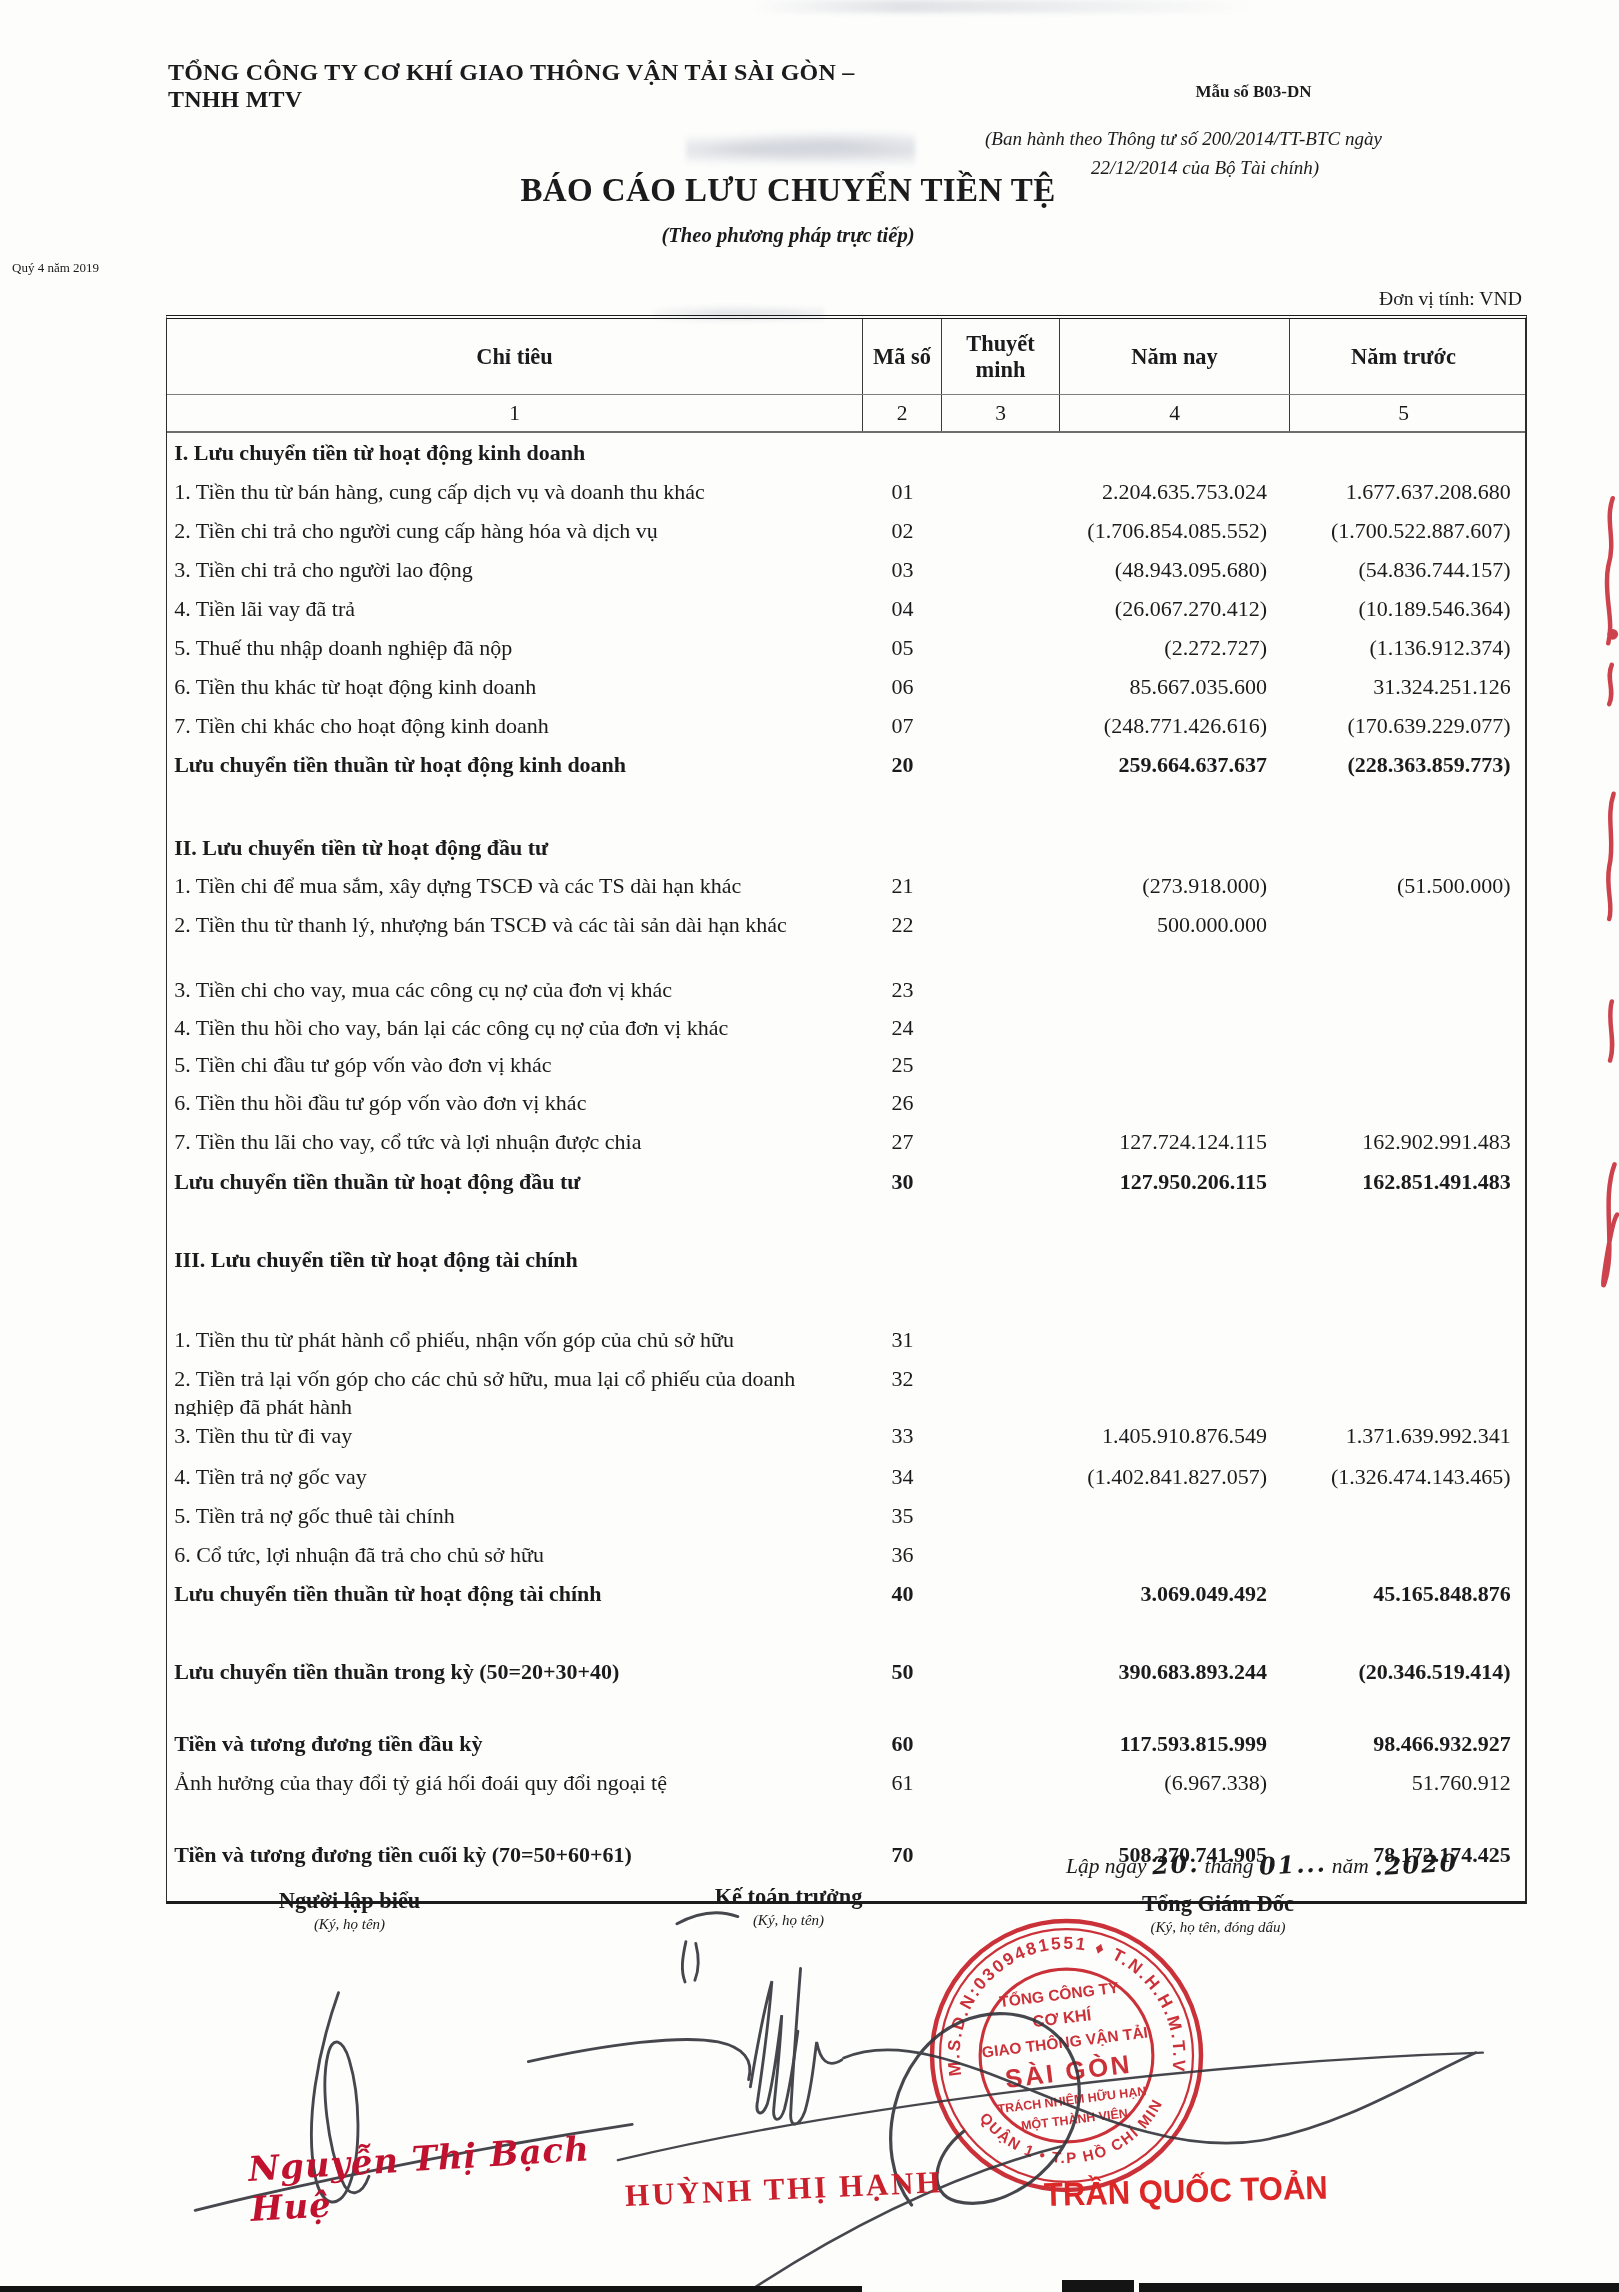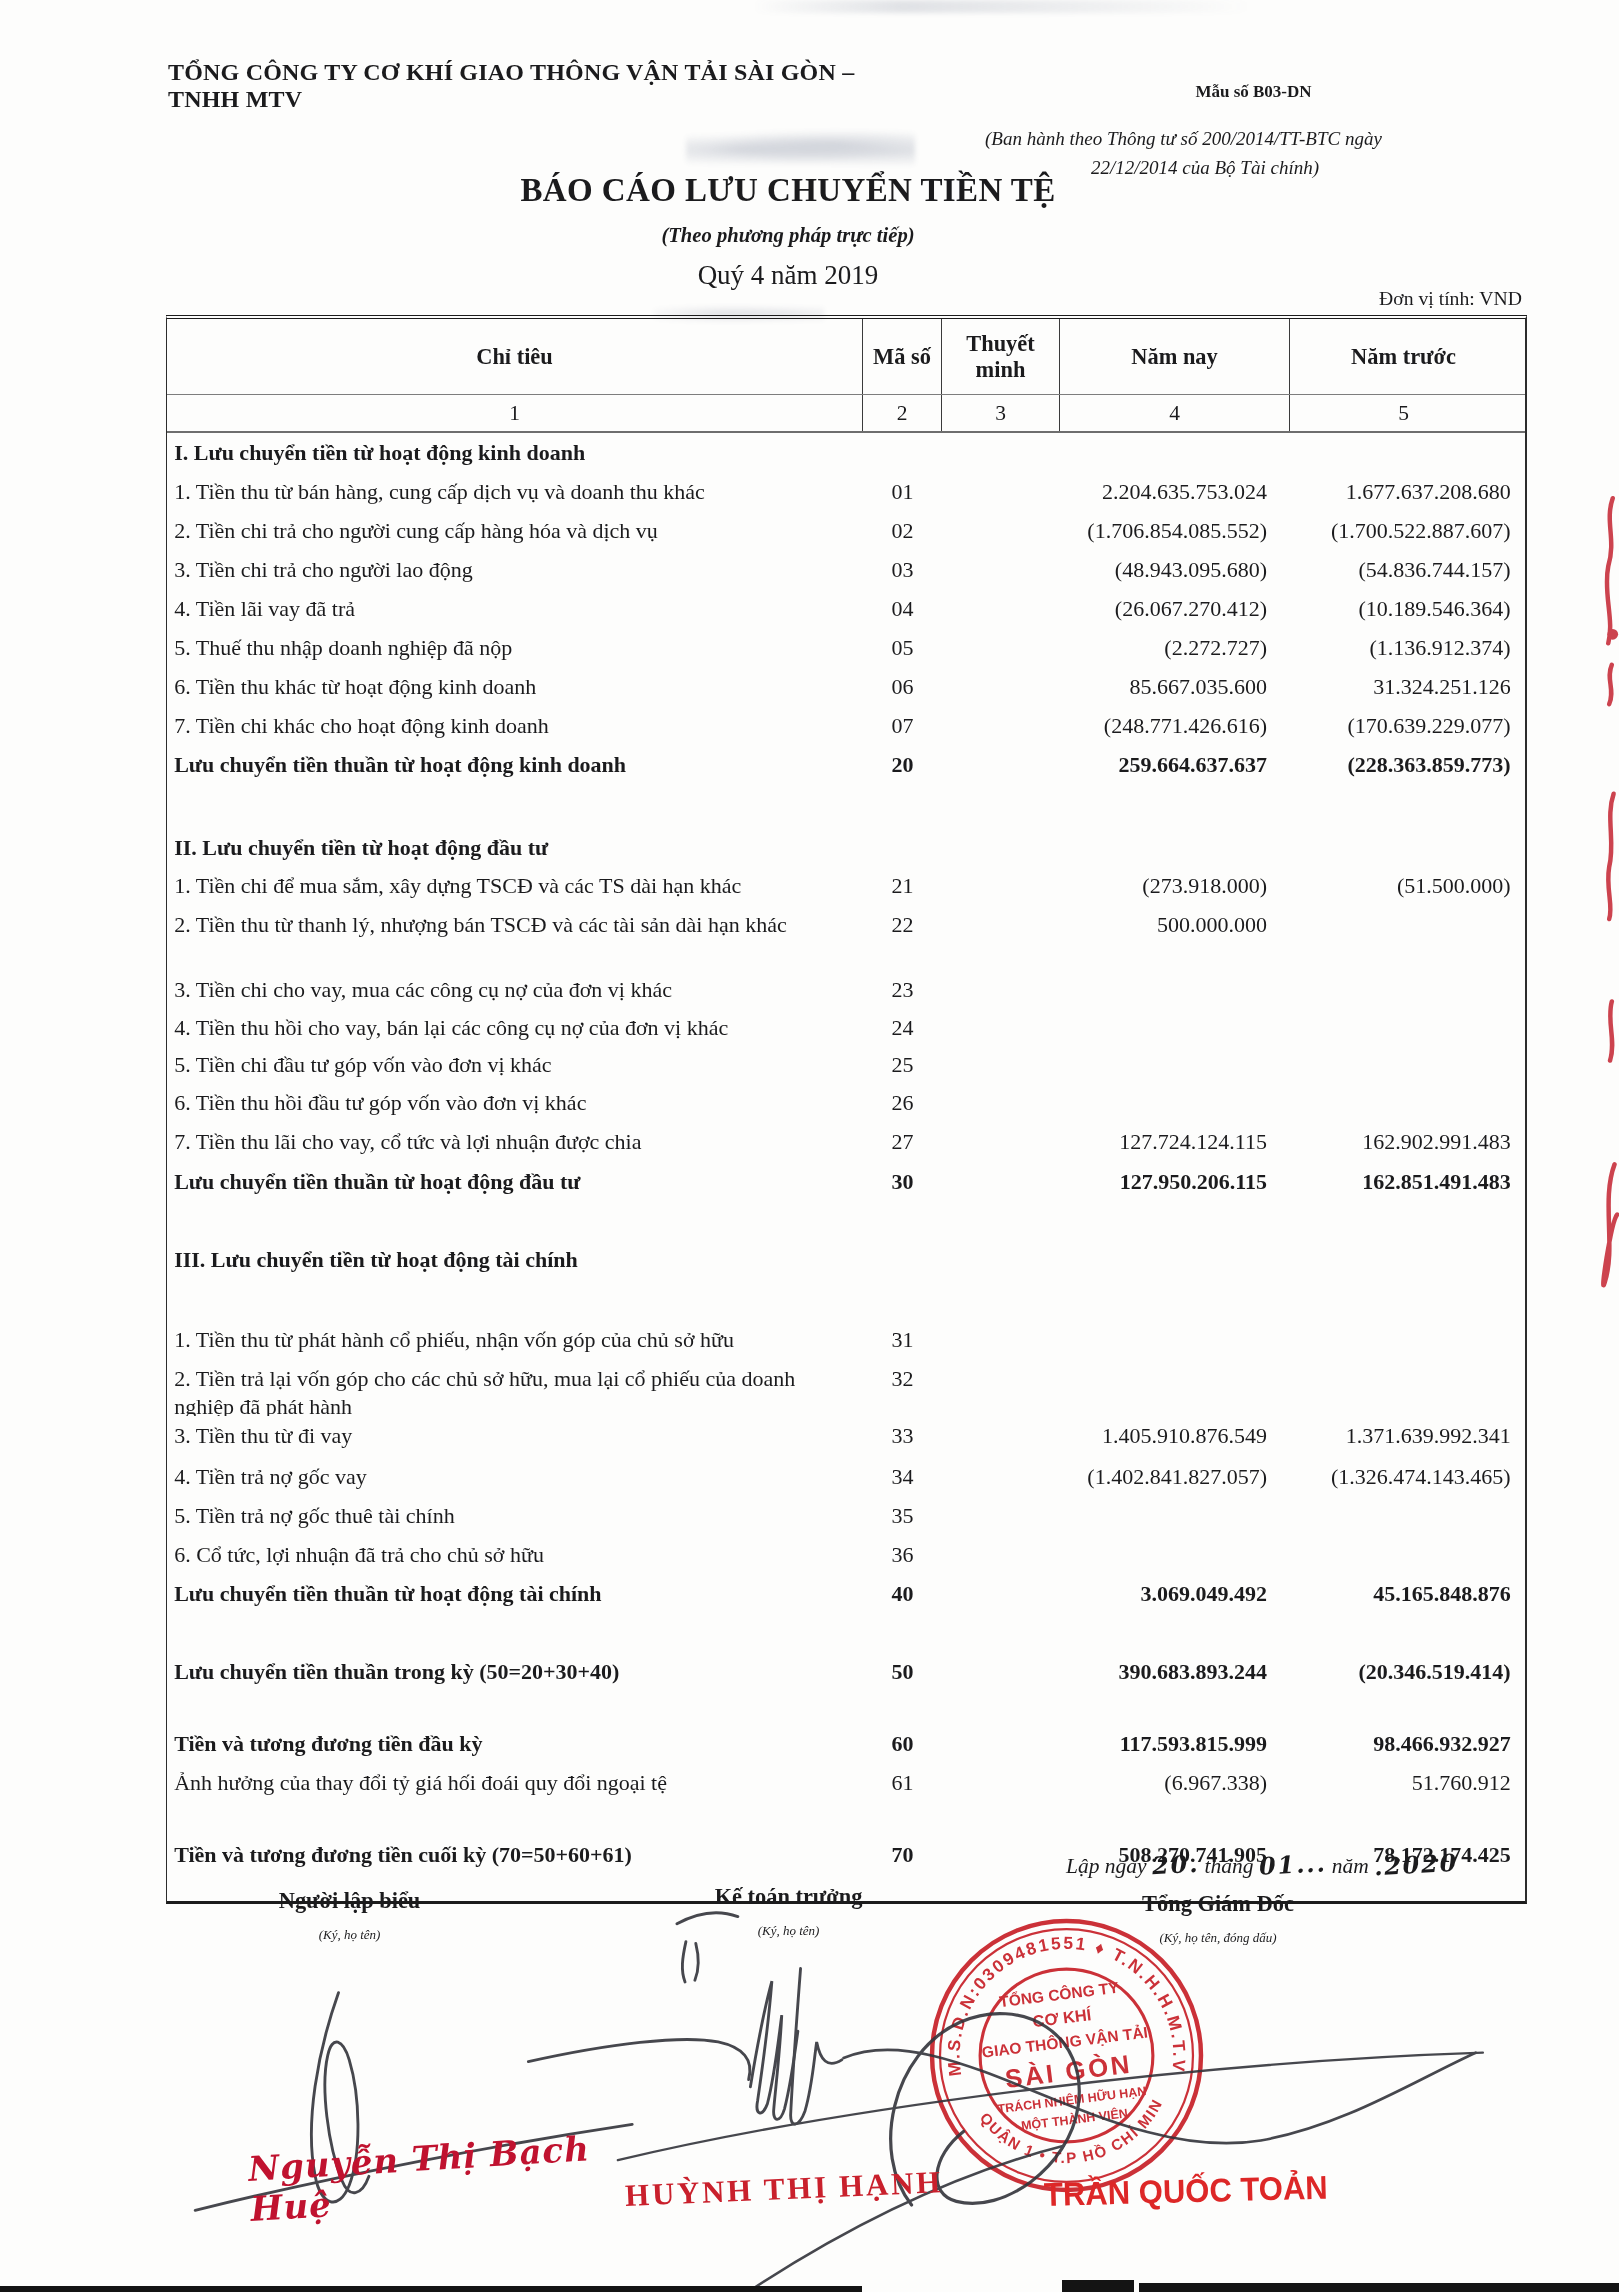--- a/index.html
+++ b/index.html
@@ -9,21 +9,21 @@
     font-family:"Liberation Serif", serif;color:#1b1b1d;
   }
   .abs{position:absolute;}
   
   .company{left:168px;top:59px;width:699px;font-size:24px;font-weight:bold;letter-spacing:0.2px;}
   .form-no{left:1137px;top:82px;width:233px;font-size:17px;font-weight:bold;text-align:center;}
   .issuance{left:985px;top:124px;width:519px;font-size:19px;font-style:italic;line-height:1.55;}
   .issuance .l2{display:block;padding-left:106px;}
   .title{left:0;top:172px;width:1576px;text-align:center;font-size:33px;font-weight:bold;letter-spacing:0.4px;}
   .subtitle{left:0;top:224px;width:1576px;text-align:center;font-size:20.6px;font-weight:bold;font-style:italic;}
-  .period{left:0;top:260px;width:1576px;text-align:center;font-size:27px;}
+  .period{left:12px;top:260px;width:1576px;font-size:13px;}
   .unit{left:0;top:287px;width:1522px;text-align:right;font-size:19.7px;}
   
   .fin-table{
     left:166px;top:315px;width:1358px;
     border-left:1.8px solid #2c2c2c;border-right:2.7px solid #2c2c2c;
     border-top:4.5px double #1c1c1c;border-bottom:3.6px solid #1c1c1c;
     background:transparent;
   }
   .thead,.tnums,.trow{display:grid;grid-template-columns:696px 79px 118px 230px 227px;}
   .thead{height:75px;border-bottom:0.9px solid #7d7d7d;}
@@ -37,21 +37,21 @@
   .cell.label{padding-left:7.2px;padding-right:5.4px;}
   .cell.code{text-align:center;}
   .cell.cur{text-align:right;padding-right:23px;white-space:nowrap;}
   .cell.prev{text-align:right;padding-right:6.3px;white-space:nowrap;}
   .trow.section .cell.label{font-weight:bold;}
   .trow.total .cell{font-weight:bold;}
   
   .date-line{left:1066px;top:1850px;width:430px;font-size:21.5px;font-style:italic;white-space:nowrap;}
   .date-line .hw{font-size:24px;font-weight:bold;font-family:"DejaVu Serif",serif;letter-spacing:1.8px;display:inline-block;transform:rotate(-3deg);}
   .sig-title{font-size:22.4px;font-weight:bold;text-align:center;}
-  .sig-note{font-size:13px;font-style:italic;text-align:center;margin-top:13px;}
+  .sig-note{font-size:15px;font-style:italic;text-align:center;margin-top:2px;}
   .sig1{left:224px;top:1888px;width:251px;}
   .sig2{left:663px;top:1884px;width:251px;}
   .sig3{left:1088px;top:1891px;width:260px;}
   .name-script{left:249px;top:2137px;width:394px;font-family:"DejaVu Serif",serif;
     font-size:34px;font-weight:bold;font-style:italic;color:#c0122f;
     transform:rotate(-3.5deg);letter-spacing:0.9px;}
   .name-serif{left:625px;top:2171px;width:322px;font-size:31px;font-weight:bold;
     color:#c9202c;letter-spacing:2.7px;transform:rotate(-2.5deg);white-space:nowrap;}
   .name-sans{left:1044px;top:2176px;width:322px;font-family:"Liberation Sans",sans-serif;
     font-size:33px;font-weight:bold;color:#dd2727;transform:rotate(-1.5deg) scaleX(.94);

